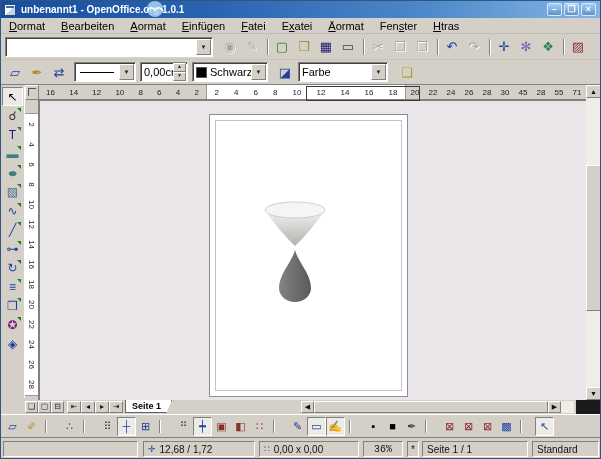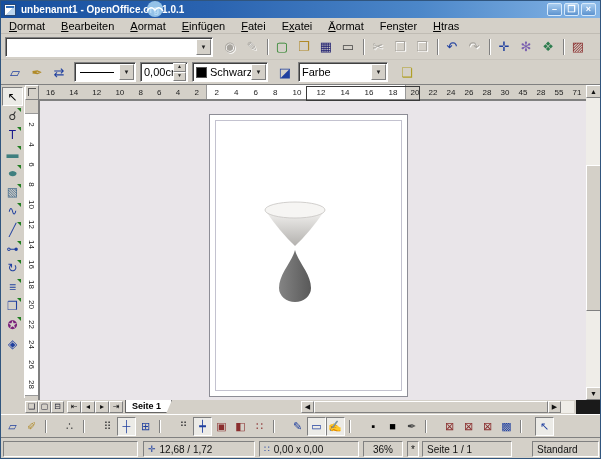--- a/index.html
+++ b/index.html
@@ -589,27 +589,27 @@
   <div class="statusbar">
     <div class="panel" style="left:2px;width:135px;"></div>
     <div class="panel" style="left:142px;width:112px;">
       <span class="picon">✛</span>
       <span>12,68 / 1,72</span>
     </div>
     <div class="panel" style="left:258px;width:100px;">
       <span class="picon">∷</span>
       <span>0,00 x 0,00</span>
     </div>
-    <div class="panel" style="left:362px;width:40px;justify-content:center;">
+    <div class="panel" style="left:362px;width:40px;justify-content:center;font-family:Liberation Mono, monospace;">
       <span>36%</span>
     </div>
     <div class="panel" style="left:406px;width:12px;padding:0;justify-content:center;">
       <span>*</span>
     </div>
-    <div class="panel" style="left:421px;width:90px;">
+    <div class="panel" style="left:421px;width:106px;">
       <span>Seite 1 / 1</span>
     </div>
     <div class="panel" style="left:531px;width:67px;">
       <span>Standard</span>
     </div>
   </div>
 
 </div>
 
 </body></html>

